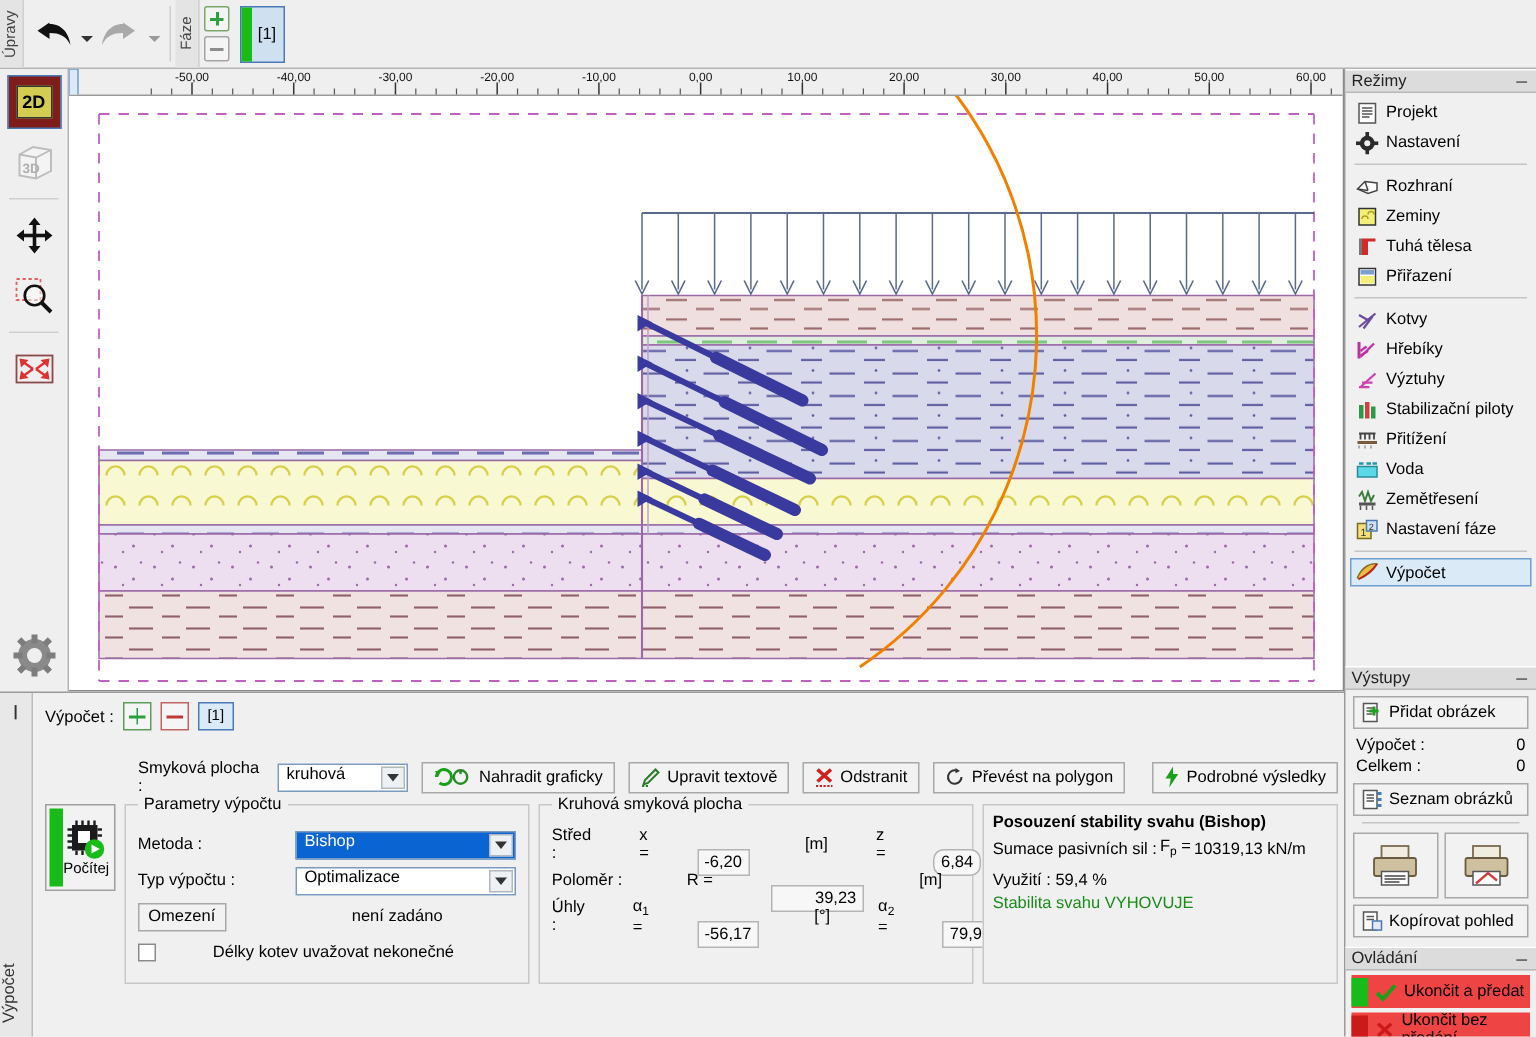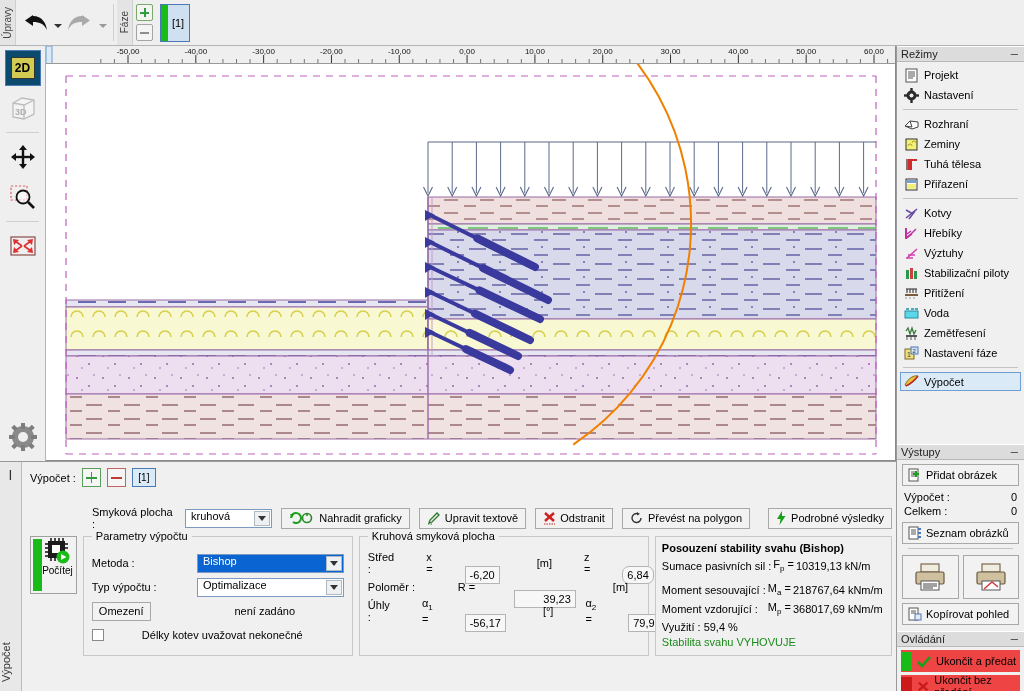--- a/index.html
+++ b/index.html
@@ -52,21 +52,21 @@
   }
   .phase-tab::before { content:""; position:absolute; left: 0; top: 0; bottom: 0; width: 7px; background: #18bb18; }
   .phase-tab span { margin-left: 6px; }
 
   
   .lefttools {
     position: absolute; left: 0; top: 46px; width: 46px; bottom: 230px;
     background: #efefef; border-right: 1px solid #b4b4b4;
   }
   .ltbtn { width: 36px; height: 36px; margin: 4px auto 0; display: flex; align-items: center; justify-content: center; cursor: pointer; }
-  .ltbtn.sel { border: 1px solid #4a7ab5; background: #0c4a6e; }
+  .ltbtn.sel { border: 1px solid #4a7ab5; background: #7f1d1d; }
   .lt-sep { height: 1px; background: #cfcfcf; margin: 6px 6px; }
   .badge2d {
     width: 24px; height: 22px; background: #d2cd52; border: 1.5px solid #333;
     font-weight: bold; font-size: 12px; display: flex; align-items: center; justify-content: center;
   }
   .gearbtn { position: absolute; left: 5px; bottom: 6px; }
 
   
   .canvaswrap {
     position: absolute; left: 46px; top: 46px; right: 128px; bottom: 230px;
@@ -146,21 +146,21 @@
     display:flex;align-items:center;justify-content:center;font-size:10px;
   }
   .sqbtn .h { position: absolute; left: 3px; right: 3px; top: 8px; height: 1.5px; background: #2f9e3f; }
   .sqbtn .v { position: absolute; top: 3px; bottom: 3px; left: 8px; width: 1.5px; background: #2f9e3f; }
   .sqbtn.red .h { background: #c03a3a; }
 
   .bmain { position: absolute; left: 30px; top: 28px; right: 4px; bottom: 4px; }
   .toolrow { display: flex; align-items: center; gap: 9px; margin-bottom: 6px; margin-top: 16px; }
   .calcbtn {
     width: 56px; height: 58px; border: 1px solid #a0a0a0; background: #f2f2f2;
-    display: flex; flex-direction: column; align-items: center; justify-content: flex-start;
+    display: flex; flex-direction: column; align-items: center; justify-content: center;
     position: relative; cursor: pointer; font-size: 10px; padding-left: 8px;
   }
   .calcbtn::before { content:""; position: absolute; left: 2px; top: 2px; bottom: 2px; width: 9px; background: #18bb18; }
   .lbl { font-size: 11px; }
   .selbox {
     border: 1px solid #7a9bbf; background: #fff; height: 19px; display: flex; align-items: flex-start;
     font-size: 11px; padding: 0 0 0 5px; position: relative; cursor: pointer;
   }
   .selbox .arrowbx {
     position: absolute; right: 1px; top: 1px; bottom: 1px; width: 16px; background: #eef1f4;
@@ -952,36 +952,20 @@
                 <tbody>
                 <tr>
                   <td>Sumace pasivních sil :</td>
                   <td>F<sub>p</sub> =</td>
                   <td class="num">10319,13</td>
                   <td>kN/m</td>
                 </tr>
               </tbody>
                 </table>
               <div style="height:5px;"></div>
-              <table>
-                <tbody>
-                    <tr>
-                  <td>Moment sesouvající :</td>
-                  <td>M<sub>a</sub> =</td>
-                  <td class="num">218767,64</td>
-                  <td>kNm/m</td>
-                </tr>
-                <tr>
-                  <td>Moment vzdorující :</td>
-                  <td>M<sub>p</sub> =</td>
-                  <td class="num">368017,69</td>
-                  <td>kNm/m</td>
-                </tr>
-              </tbody>
-                </table>
               <div>Využití : 59,4 %</div>
               <div class="ok">Stabilita svahu VYHOVUJE</div>
             </div>
           </div>
         </div>
 
       </div>
     </div>
   </div>
 </div>

